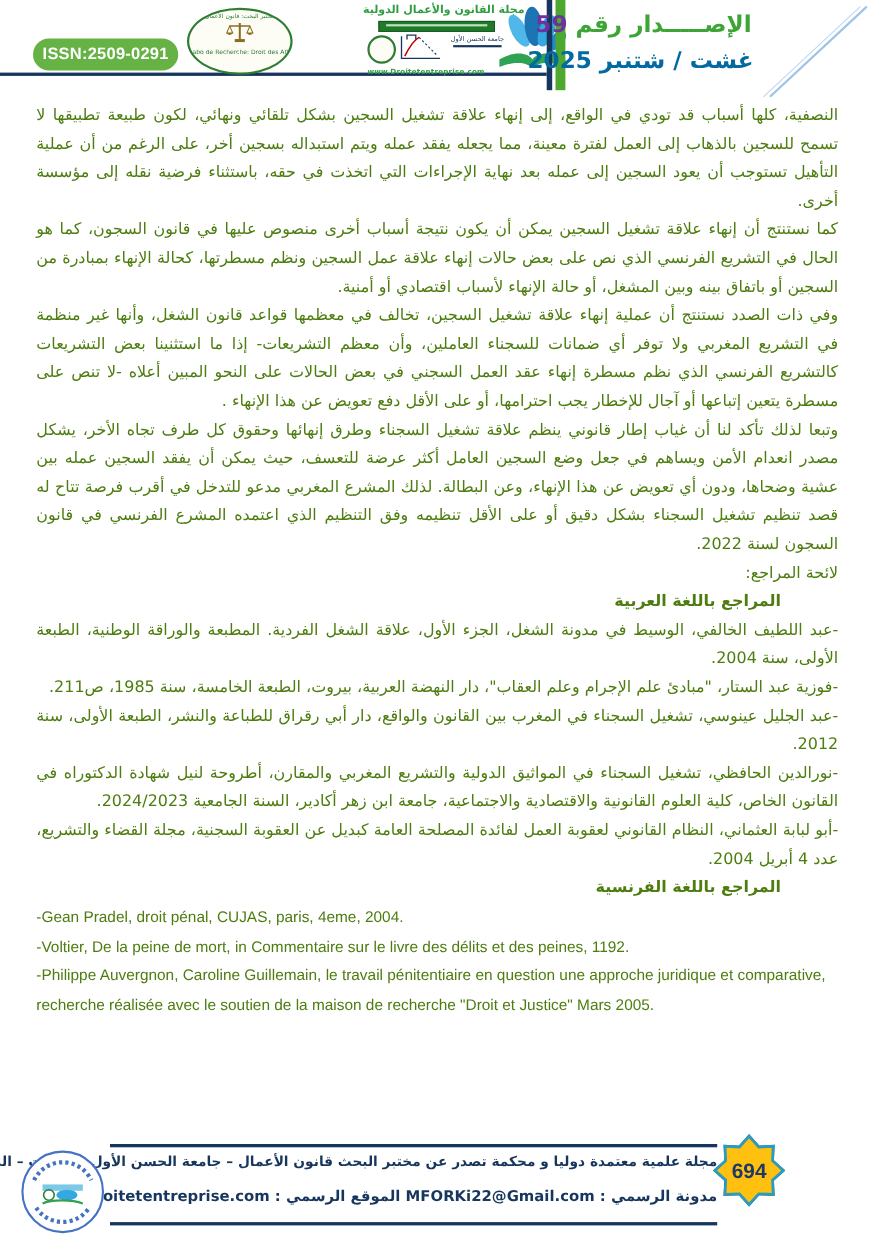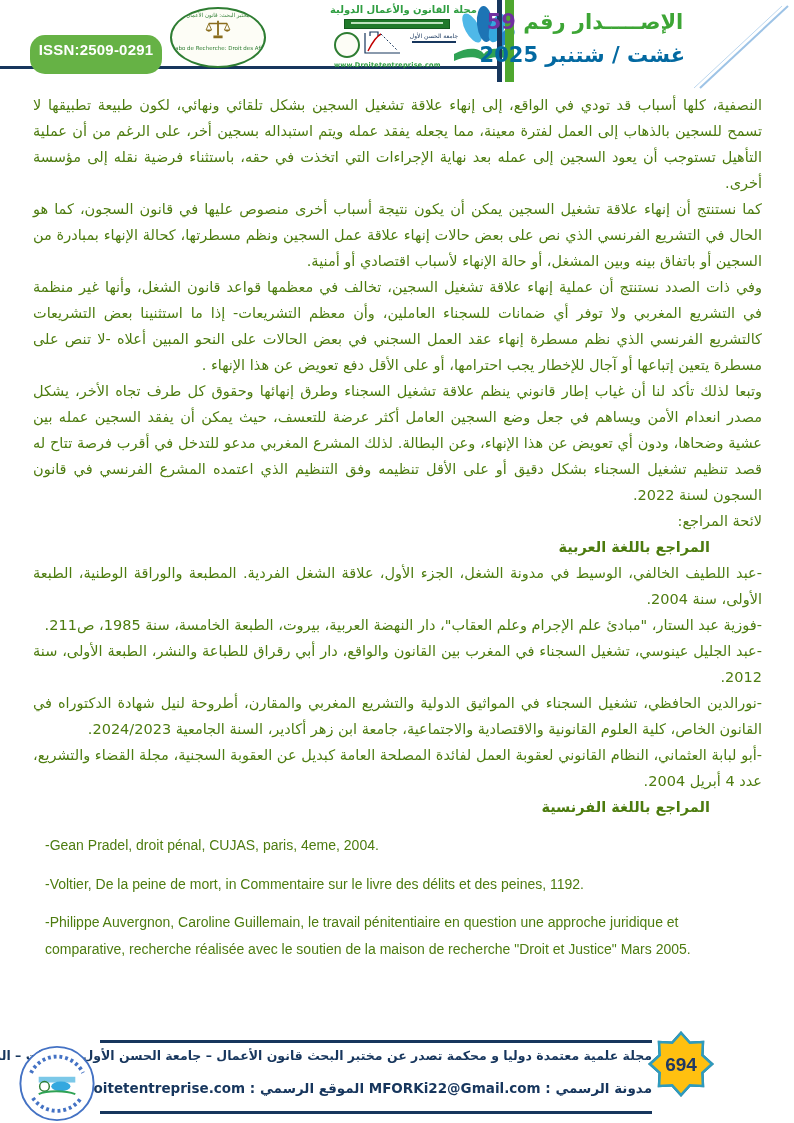--- a/index.html
+++ b/index.html
@@ -5,21 +5,21 @@
   html,body{margin:0;padding:0;background:#e8e8e8;}
   .page{
     position:relative;width:794px;height:1123px;background:#ffffff;
     margin:0 auto;overflow:hidden;
     font-family:"DejaVu Sans","Liberation Sans",sans-serif;
   }
   
   .hdr{position:absolute;top:0;left:0;width:794px;height:92px;}
   .hdr-rule{position:absolute;top:66px;left:0;width:497px;height:3px;background:#17365D;}
   .issn-pill{
-    position:absolute;top:35px;left:30px;width:132px;height:39px;
+    position:absolute;top:35px;left:30px;width:132px;height:29px;
     background:#66B245;border-radius:15px;color:#fff;font-weight:bold;
     font-size:15px;line-height:29px;text-align:center;letter-spacing:.2px;
     font-family:"Liberation Sans",sans-serif;
   }
   .lab-logo{
     position:absolute;top:7px;left:170px;width:92px;height:57px;
     border:2px solid #2e7d32;border-radius:50%;background:#fdfdf6;
     overflow:hidden;text-align:center;
   }
   .lab-logo .arc-txt{display:block;font-size:5.5px;color:#2e7d32;line-height:7px;white-space:nowrap;overflow:hidden;}
@@ -45,21 +45,21 @@
   .doc{
     position:absolute;top:92px;left:33px;width:729px;
     direction:rtl;text-align:justify;color:#4d7c0f;
     font-size:14.5px;line-height:26px;
   }
   .doc p{margin:0;}
   .refs-title{margin:0;}
   .refs-heading{margin:0;font-weight:bold;padding-left:0;padding-right:52px;text-align:right;}
   .ref{margin:0 0 3px 0;}
   .fr-refs{direction:ltr;text-align:left;font-family:"Liberation Sans",sans-serif;font-size:14px;}
-  .fr-refs .ref{margin:12px;line-height:26.5px;}
+  .fr-refs .ref{margin:0;line-height:26.5px;}
   
   .ftr-rule{position:absolute;left:100px;width:552px;height:3px;background:#17365D;}
   .ftr-rule.top{top:1040px;}
   .ftr-rule.bottom{top:1111px;}
   .ftr-line1{
     position:absolute;top:1048px;left:100px;width:552px;direction:rtl;
     text-align:center;color:#17365D;font-weight:bold;font-size:12.5px;white-space:nowrap;
   }
   .ftr-line2{
     position:absolute;top:1080px;left:100px;width:552px;direction:rtl;

